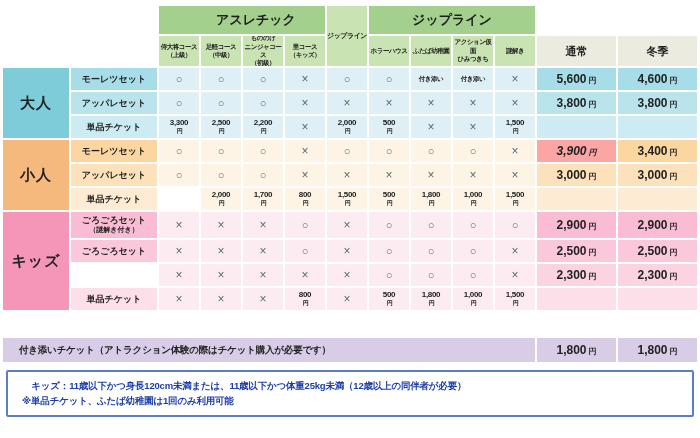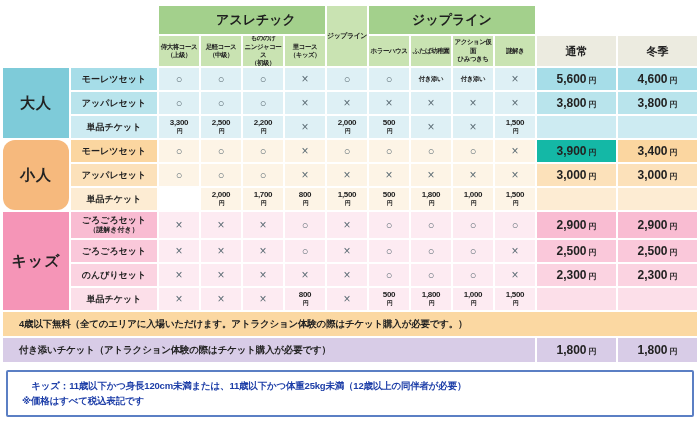--- a/index.html
+++ b/index.html
@@ -109,32 +109,32 @@
       <div class="cell data-cell cell-price" style="grid-area: 5 / 4; background: rgb(222, 240, 245);">2,500<span class="yen-s">円</span></div>
       <div class="cell data-cell cell-price" style="grid-area: 5 / 5; background: rgb(222, 240, 245);">2,200<span class="yen-s">円</span></div>
       <div class="cell data-cell mark-cross" style="grid-area: 5 / 6; background: rgb(222, 240, 245);">×</div>
       <div class="cell data-cell cell-price" style="grid-area: 5 / 7; background: rgb(222, 240, 245);">2,000<span class="yen-s">円</span></div>
       <div class="cell data-cell cell-price" style="grid-area: 5 / 8; background: rgb(222, 240, 245);">500<span class="yen-s">円</span></div>
       <div class="cell data-cell mark-cross" style="grid-area: 5 / 9; background: rgb(222, 240, 245);">×</div>
       <div class="cell data-cell mark-cross" style="grid-area: 5 / 10; background: rgb(222, 240, 245);">×</div>
       <div class="cell data-cell cell-price" style="grid-area: 5 / 11; background: rgb(222, 240, 245);">1,500<span class="yen-s">円</span></div>
       <div class="cell price-cell" style="grid-area: 5 / 12; background: rgb(205, 235, 242);"></div>
       <div class="cell price-cell" style="grid-area: 5 / 13; background: rgb(205, 235, 242);"></div>
-      <div class="cell group-label" style="grid-area: 6 / 1 / span 3; background: rgb(246, 185, 125); border-radius: 12px;">小人</div>
+      <div class="cell group-label" style="grid-area: 6 / 1 / span 3; background: rgb(246, 185, 125);">小人</div>
       <div class="cell row-label" style="grid-area: 6 / 2; background: rgb(251, 214, 160);">モーレツセット</div>
       <div class="cell data-cell mark-circle" style="grid-area: 6 / 3; background: rgb(253, 244, 230);">○</div>
       <div class="cell data-cell mark-circle" style="grid-area: 6 / 4; background: rgb(253, 244, 230);">○</div>
       <div class="cell data-cell mark-circle" style="grid-area: 6 / 5; background: rgb(253, 244, 230);">○</div>
       <div class="cell data-cell mark-cross" style="grid-area: 6 / 6; background: rgb(253, 244, 230);">×</div>
       <div class="cell data-cell mark-circle" style="grid-area: 6 / 7; background: rgb(253, 244, 230);">○</div>
       <div class="cell data-cell mark-circle" style="grid-area: 6 / 8; background: rgb(253, 244, 230);">○</div>
       <div class="cell data-cell mark-circle" style="grid-area: 6 / 9; background: rgb(253, 244, 230);">○</div>
       <div class="cell data-cell mark-circle" style="grid-area: 6 / 10; background: rgb(253, 244, 230);">○</div>
       <div class="cell data-cell mark-cross" style="grid-area: 6 / 11; background: rgb(253, 244, 230);">×</div>
-      <div class="cell price-cell" style="grid-area: 6 / 12; background: #14b8a6;">3,900<span class="yen">円</span></div>
+      <div class="cell price-cell" style="grid-area: 6 / 12; background: #fca5a5; font-style: italic;">3,900<span class="yen">円</span></div>
       <div class="cell price-cell" style="grid-area: 6 / 13; background: rgb(251, 214, 160);">3,400<span class="yen">円</span></div>
       <div class="cell row-label" style="grid-area: 7 / 2; background: rgb(252, 225, 186);">アッパレセット</div>
       <div class="cell data-cell mark-circle" style="grid-area: 7 / 3; background: rgb(253, 244, 230);">○</div>
       <div class="cell data-cell mark-circle" style="grid-area: 7 / 4; background: rgb(253, 244, 230);">○</div>
       <div class="cell data-cell mark-circle" style="grid-area: 7 / 5; background: rgb(253, 244, 230);">○</div>
       <div class="cell data-cell mark-cross" style="grid-area: 7 / 6; background: rgb(253, 244, 230);">×</div>
       <div class="cell data-cell mark-cross" style="grid-area: 7 / 7; background: rgb(253, 244, 230);">×</div>
       <div class="cell data-cell mark-cross" style="grid-area: 7 / 8; background: rgb(253, 244, 230);">×</div>
       <div class="cell data-cell mark-cross" style="grid-area: 7 / 9; background: rgb(253, 244, 230);">×</div>
       <div class="cell data-cell mark-cross" style="grid-area: 7 / 10; background: rgb(253, 244, 230);">×</div>
@@ -171,21 +171,20 @@
       <div class="cell data-cell mark-cross" style="grid-area: 10 / 4; background: rgb(253, 235, 242);">×</div>
       <div class="cell data-cell mark-cross" style="grid-area: 10 / 5; background: rgb(253, 235, 242);">×</div>
       <div class="cell data-cell mark-circle" style="grid-area: 10 / 6; background: rgb(253, 235, 242);">○</div>
       <div class="cell data-cell mark-cross" style="grid-area: 10 / 7; background: rgb(253, 235, 242);">×</div>
       <div class="cell data-cell mark-circle" style="grid-area: 10 / 8; background: rgb(253, 235, 242);">○</div>
       <div class="cell data-cell mark-circle" style="grid-area: 10 / 9; background: rgb(253, 235, 242);">○</div>
       <div class="cell data-cell mark-circle" style="grid-area: 10 / 10; background: rgb(253, 235, 242);">○</div>
       <div class="cell data-cell mark-cross" style="grid-area: 10 / 11; background: rgb(253, 235, 242);">×</div>
       <div class="cell price-cell" style="grid-area: 10 / 12; background: rgb(250, 200, 218);">2,500<span class="yen">円</span></div>
       <div class="cell price-cell" style="grid-area: 10 / 13; background: rgb(250, 200, 218);">2,500<span class="yen">円</span></div>
-      <div class="cell row-label" style="grid-area: 11 / 2; background: rgb(251, 211, 225);">のんびりセット</div>
       <div class="cell data-cell mark-cross" style="grid-area: 11 / 3; background: rgb(253, 235, 242);">×</div>
       <div class="cell data-cell mark-cross" style="grid-area: 11 / 4; background: rgb(253, 235, 242);">×</div>
       <div class="cell data-cell mark-cross" style="grid-area: 11 / 5; background: rgb(253, 235, 242);">×</div>
       <div class="cell data-cell mark-cross" style="grid-area: 11 / 6; background: rgb(253, 235, 242);">×</div>
       <div class="cell data-cell mark-cross" style="grid-area: 11 / 7; background: rgb(253, 235, 242);">×</div>
       <div class="cell data-cell mark-circle" style="grid-area: 11 / 8; background: rgb(253, 235, 242);">○</div>
       <div class="cell data-cell mark-circle" style="grid-area: 11 / 9; background: rgb(253, 235, 242);">○</div>
       <div class="cell data-cell mark-circle" style="grid-area: 11 / 10; background: rgb(253, 235, 242);">○</div>
       <div class="cell data-cell mark-cross" style="grid-area: 11 / 11; background: rgb(253, 235, 242);">×</div>
       <div class="cell price-cell" style="grid-area: 11 / 12; background: rgb(251, 211, 225);">2,300<span class="yen">円</span></div>
@@ -195,23 +194,22 @@
       <div class="cell data-cell mark-cross" style="grid-area: 12 / 4; background: rgb(253, 235, 242);">×</div>
       <div class="cell data-cell mark-cross" style="grid-area: 12 / 5; background: rgb(253, 235, 242);">×</div>
       <div class="cell data-cell cell-price" style="grid-area: 12 / 6; background: rgb(253, 235, 242);">800<span class="yen-s">円</span></div>
       <div class="cell data-cell mark-cross" style="grid-area: 12 / 7; background: rgb(253, 235, 242);">×</div>
       <div class="cell data-cell cell-price" style="grid-area: 12 / 8; background: rgb(253, 235, 242);">500<span class="yen-s">円</span></div>
       <div class="cell data-cell cell-price" style="grid-area: 12 / 9; background: rgb(253, 235, 242);">1,800<span class="yen-s">円</span></div>
       <div class="cell data-cell cell-price" style="grid-area: 12 / 10; background: rgb(253, 235, 242);">1,000<span class="yen-s">円</span></div>
       <div class="cell data-cell cell-price" style="grid-area: 12 / 11; background: rgb(253, 235, 242);">1,500<span class="yen-s">円</span></div>
       <div class="cell price-cell" style="grid-area: 12 / 12; background: rgb(252, 223, 233);"></div>
       <div class="cell price-cell" style="grid-area: 12 / 13; background: rgb(252, 223, 233);"></div>
-      <div class="cell note-band" style="grid-area: 13 / 1 / auto / span 13; background: rgb(251, 216, 162);">4歳以下無料（全てのエリアに入場いただけます。アトラクション体験の際はチケット購入が必要です。）</div>
       <div class="cell note-band" style="grid-area: 14 / 1 / auto / span 11; background: rgb(216, 204, 231);">付き添いチケット（アトラクション体験の際はチケット購入が必要です）</div>
       <div class="cell price-cell" style="grid-area: 14 / 12; background: rgb(216, 204, 231);">1,800<span class="yen">円</span></div>
       <div class="cell price-cell" style="grid-area: 14 / 13; background: rgb(216, 204, 231);">1,800<span class="yen">円</span></div>
     </div>
 
   <div class="notes-box">
     <div>　キッズ：11歳以下かつ身長120cm未満または、11歳以下かつ体重25kg未満（12歳以上の同伴者が必要）</div>
-    <div>※価格はすべて税込表記です</div>
+    <div>※単品チケット、ふたば幼稚園は1回のみ利用可能</div>
   </div>
 </div>
 
 </body></html>

